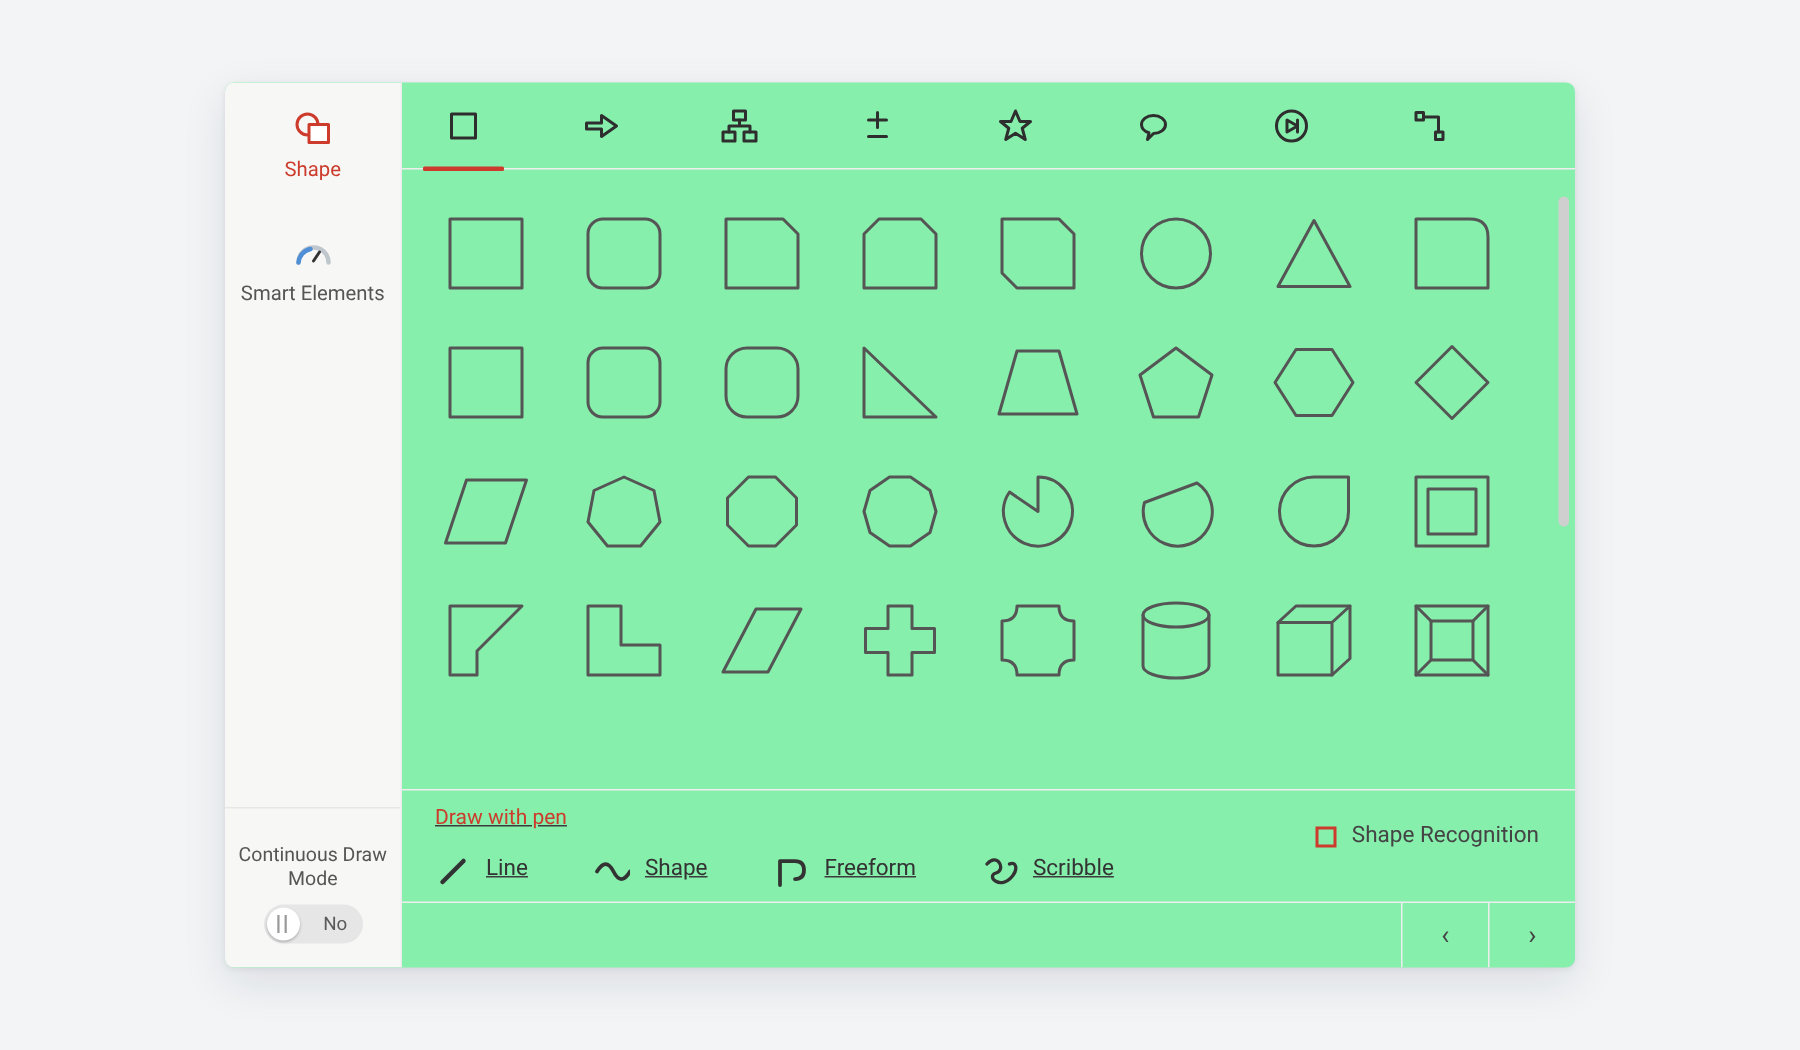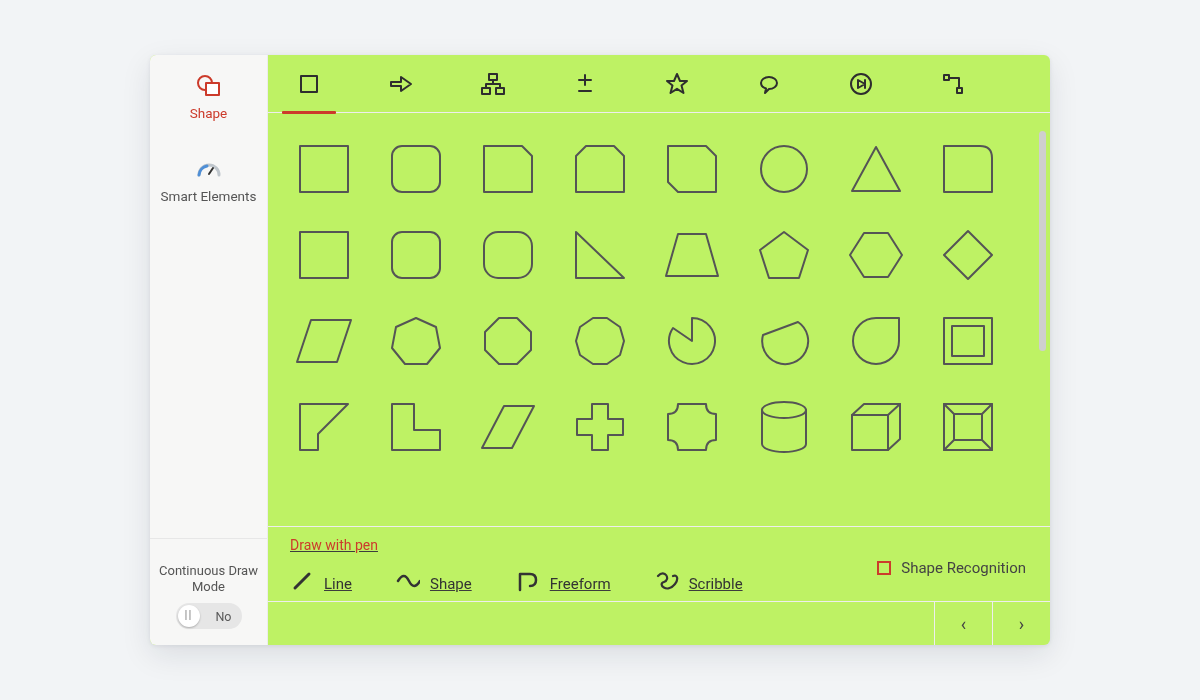--- a/index.html
+++ b/index.html
@@ -7,21 +7,21 @@
     margin: 0; padding: 0;
     width: 1200px; height: 700px;
     background: #f2f4f6;
     font-family: -apple-system, "Segoe UI", Roboto, "Helvetica Neue", Arial, sans-serif;
     color: #3d3d3d;
   }
   .panel {
     position: absolute;
     left: 150px; top: 55px;
     width: 900px; height: 590px;
-    background: #bef264;
+    background: #86efac;
     border-radius: 6px;
     box-shadow: 0 10px 30px rgba(20,30,45,.10), 0 1px 4px rgba(20,30,45,.08);
     display: flex;
     overflow: hidden;
   }
   
   .sidebar {
     width: 118px;
     background: #f7f7f6;
     border-right: 1px solid #ececec;
@@ -58,21 +58,21 @@
     cursor: pointer;
     font-size: 12.5px;
     color: #5a5a5a;
   }
   .toggle .knob {
     position: absolute; left: 2px; top: 2px;
     width: 22px; height: 22px;
     background: #fff; border-radius: 50%;
     box-shadow: 0 1px 2px rgba(0,0,0,.25);
     display: flex; align-items:center; justify-content:center;
-    color: #9a9a9a; font-size: 12px; letter-spacing: 1px;
+    color: #9a9a9a; font-size: 16px; letter-spacing: 1px;
   }
   .toggle .state { position:absolute; right:10px;margin-left:19px; }
   
   .main { flex: 1; display: flex; flex-direction: column; position: relative; }
   
   .cat-tabs {
     height: 58px;
     border-bottom: 1px solid #eee;
     display: flex;
     align-items: center;
@@ -119,25 +119,25 @@
     border-top: 1px solid #eee;
     padding: 10px 22px 0 22px;
     text-decoration: underline;
   }
   .draw-title { color:#cc3b2b; font-size:14px; margin-bottom:8px; }
   .draw-row {
     display:flex; align-items:center; gap:44px;
     height:40px;
     font-size:15px; color:#333;
   }
-  .draw-opt { display:flex; align-items:flex-end; gap:10px; cursor:pointer; }
+  .draw-opt { display:flex; align-items:flex-start; gap:10px; cursor:pointer; }
   .draw-opt .oi { width:24px; height:24px; display:flex; align-items:center; justify-content:center; }
   .recog {
-    position:absolute; right:24px; bottom:68px;
-    display:flex; align-items:center; gap:10px;
+    position:absolute; right:24px; bottom:80px;
+    display:flex; align-items:flex-end; gap:10px;
     font-size:15px; color:#444; cursor:pointer;
   }
   .recog .chk {
     width:14px; height:14px; border:2px solid #cc3b2b; display:inline-block;
   }
   
   .pager-bar {
     height:44px; border-top:1px solid #eee;
     display:flex; justify-content:flex-end; align-items:stretch;
   }

